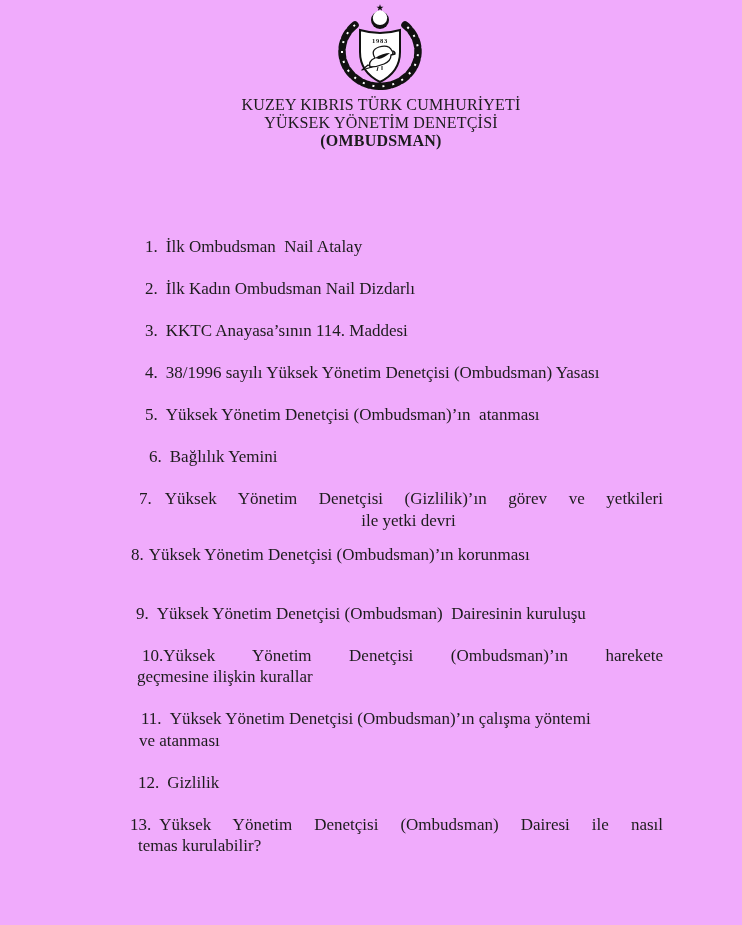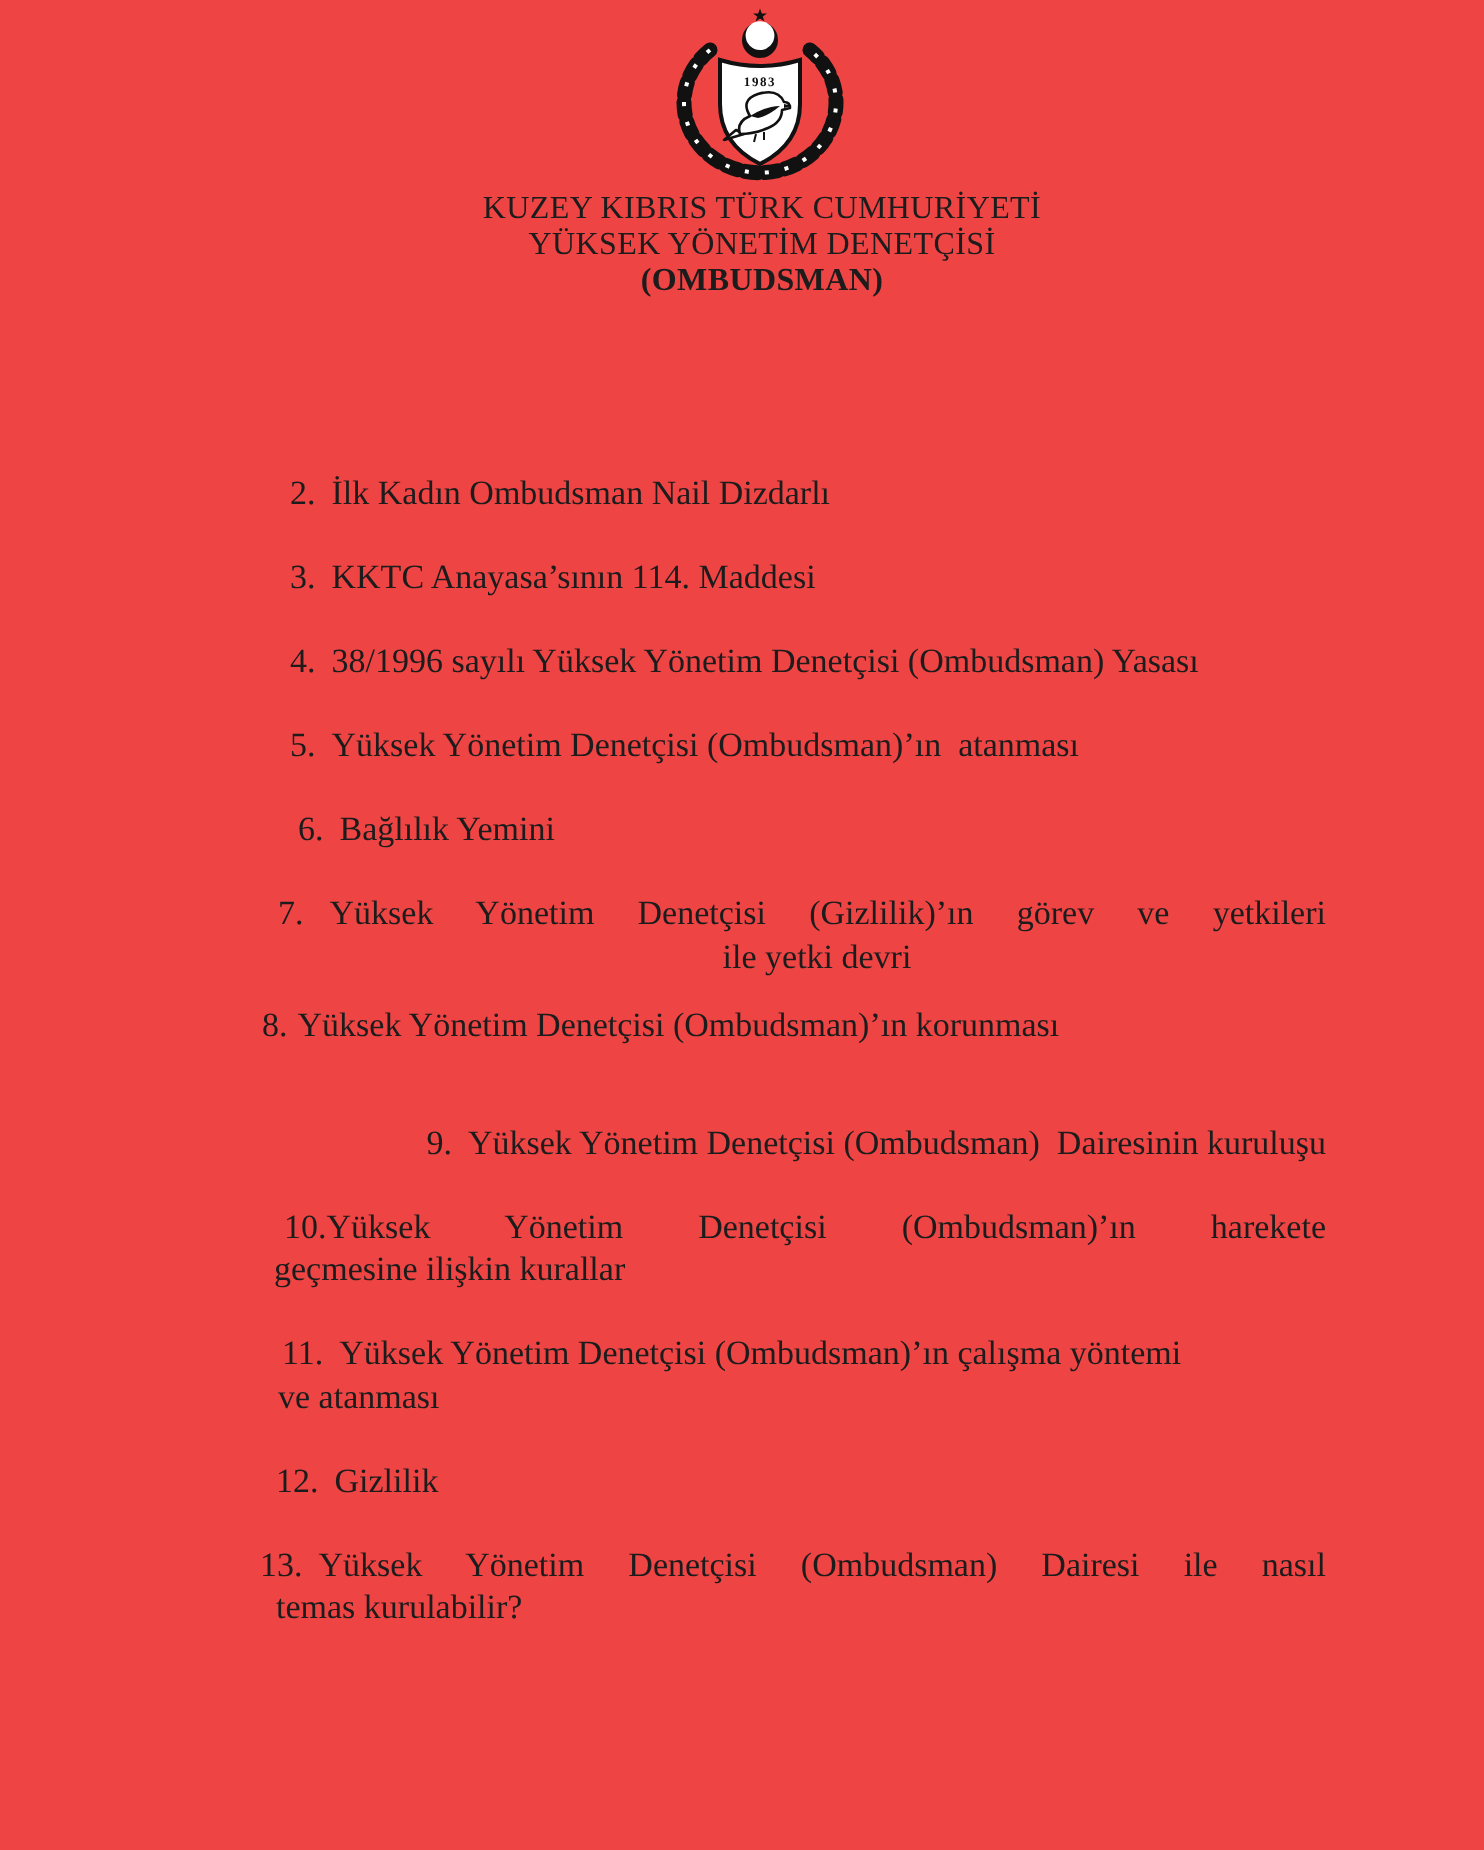--- a/index.html
+++ b/index.html
@@ -1,19 +1,19 @@
 <!DOCTYPE html>
 <html><head>
 <meta charset="utf-8">
 <style>
   html,body{margin:0;padding:0;background:#ffffff;}
   .page{
     position:relative;
     width:742px;height:925px;
-    background:#ef4444;
+    background:#f0abfc;
     font-family:"Liberation Serif","DejaVu Serif",serif;
     color:#1c1c1c;
     overflow:hidden;
   }
   .emblem{
     position:absolute;left:337px;top:3px;width:86px;height:90px;
   }
   .doc-header{
     position:absolute;left:0;top:96px;width:742px;
     padding-left:20px;box-sizing:border-box;
@@ -31,21 +31,21 @@
   .item .num{display:inline-block;margin-right:8px;}
   .item .txt,.item .l2{white-space:pre-wrap;}
   .i1,.i2,.i3,.i4,.i5{margin-left:15px;}
   .i6{margin-left:19px;}
   .i7{margin-bottom:13px;}
   .i7 .l1{margin-left:9px;}
   .i7 .num{margin-right:13px;}
   .i7 .l2{margin-left:24px;text-align:center;}
   .i8{margin-left:1px;margin-bottom:37px;}
   .i8 .num{margin-right:5px;}
-  .i9{margin-left:6px;text-align:right;}
+  .i9{margin-left:6px;}
   .i10 .l1{margin-left:12px;}
   .i10 .num{margin-right:0;}
   .i10 .l2{margin-left:7px;}
   .i11 .l1{margin-left:11px;}
   .i11 .l2{margin-left:9px;}
   .i12{margin-left:8px;}
   .i13 .l1{margin-left:0;}
   .i13 .l2{margin-left:8px;}
   .jlast{text-align:justify;text-align-last:justify;}
 </style>
@@ -82,20 +82,21 @@
   </svg>
 
   <div class="doc-header">
     <div class="h-line">KUZEY KIBRIS TÜRK CUMHURİYETİ</div>
     <div class="h-line">YÜKSEK YÖNETİM DENETÇİSİ</div>
     <div class="h-line h-bold">(OMBUDSMAN)</div>
   </div>
 
   <div class="toc">
 
+    <div class="item i1"><span class="num">1.</span><span class="txt">İlk Ombudsman  Nail Atalay</span></div>
 
     <div class="item i2"><span class="num">2.</span><span class="txt">İlk Kadın Ombudsman Nail Dizdarlı</span></div>
 
     <div class="item i3"><span class="num">3.</span><span class="txt">KKTC Anayasa’sının 114. Maddesi</span></div>
 
     <div class="item i4"><span class="num">4.</span><span class="txt">38/1996 sayılı Yüksek Yönetim Denetçisi (Ombudsman) Yasası</span></div>
 
     <div class="item i5"><span class="num">5.</span><span class="txt">Yüksek Yönetim Denetçisi (Ombudsman)’ın  atanması</span></div>
 
     <div class="item i6"><span class="num">6.</span><span class="txt">Bağlılık Yemini</span></div>

